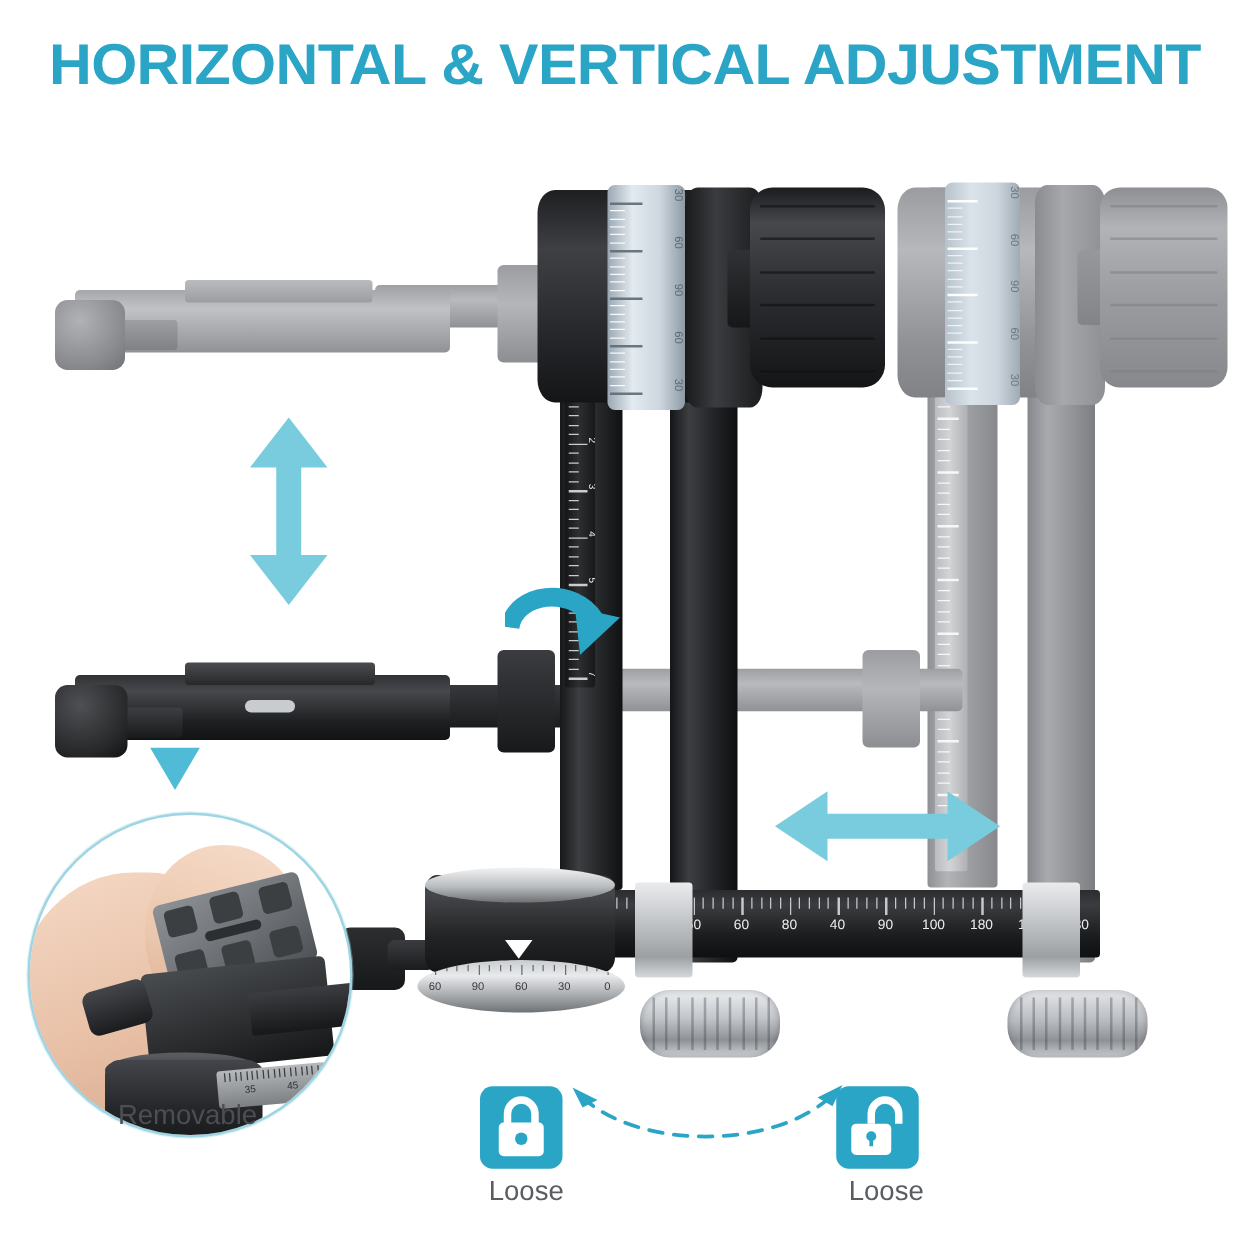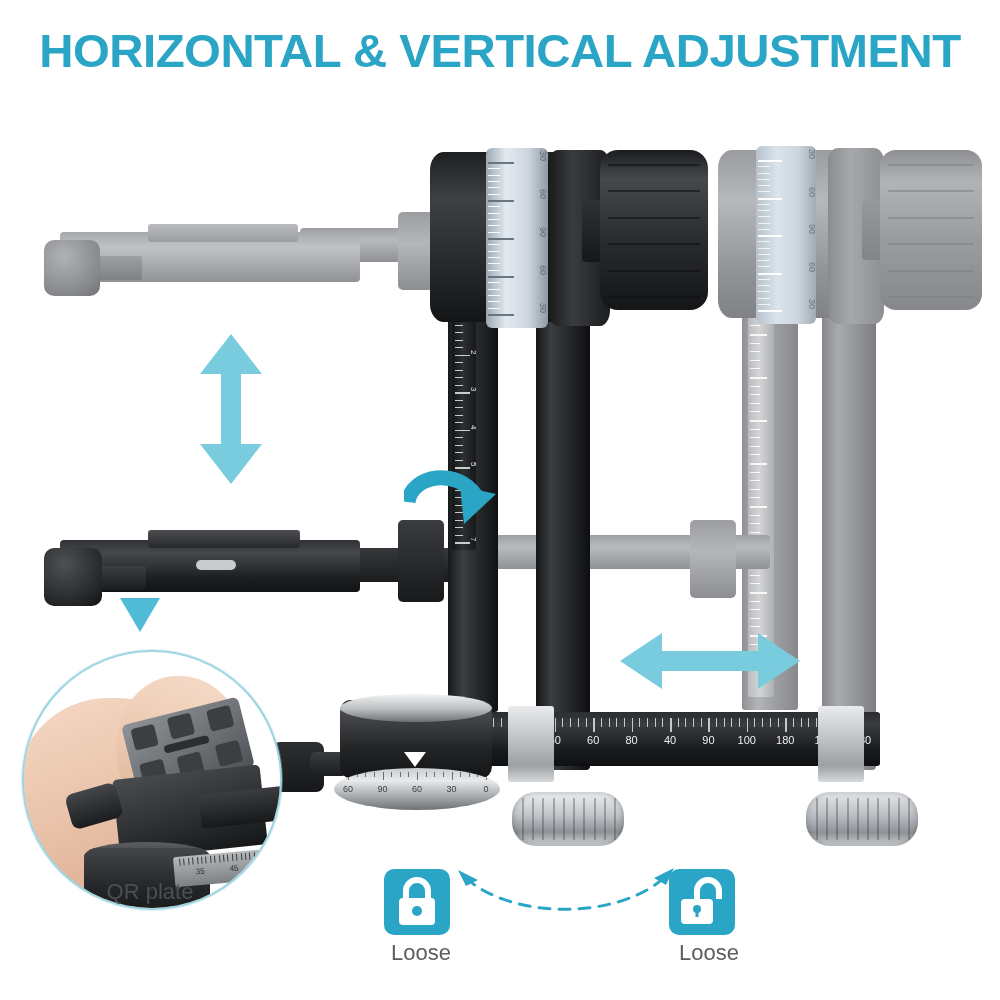--- a/index.html
+++ b/index.html
@@ -763,21 +763,21 @@
         <div class="t" style="left: 85.2px;"></div>
         <div class="t" style="left: 89.6px;"></div>
         <div class="t" style="left: 94px;"></div>
         <div class="t" style="left: 98.4px;"></div>
         <div class="t" style="left: 102.8px;"></div>
         <div class="t" style="left: 107.2px;"></div>
       </div>
     <div class="ins-marker"></div>
   </div>
   <div class="inset-label">
-    <div>QR plate</div>
+    <div>Removable</div>
   </div>
 
   <div class="lock-tile" style="left:384px;top:869px;">
     <svg viewBox="0 0 66 66" width="66" height="66">
       <path d="M22,30 L22,22 a11,11 0 0 1 22,0 L44,30" fill="none" stroke="#ffffff" stroke-width="6"></path>
       <rect x="15" y="29" width="36" height="27" rx="4" fill="#ffffff"></rect>
       <circle cx="33" cy="42" r="5" fill="#2BA5C6"></circle>
     </svg>
   </div>
   <div class="lock-label" style="left:351px;top:940px;">Loose</div>

